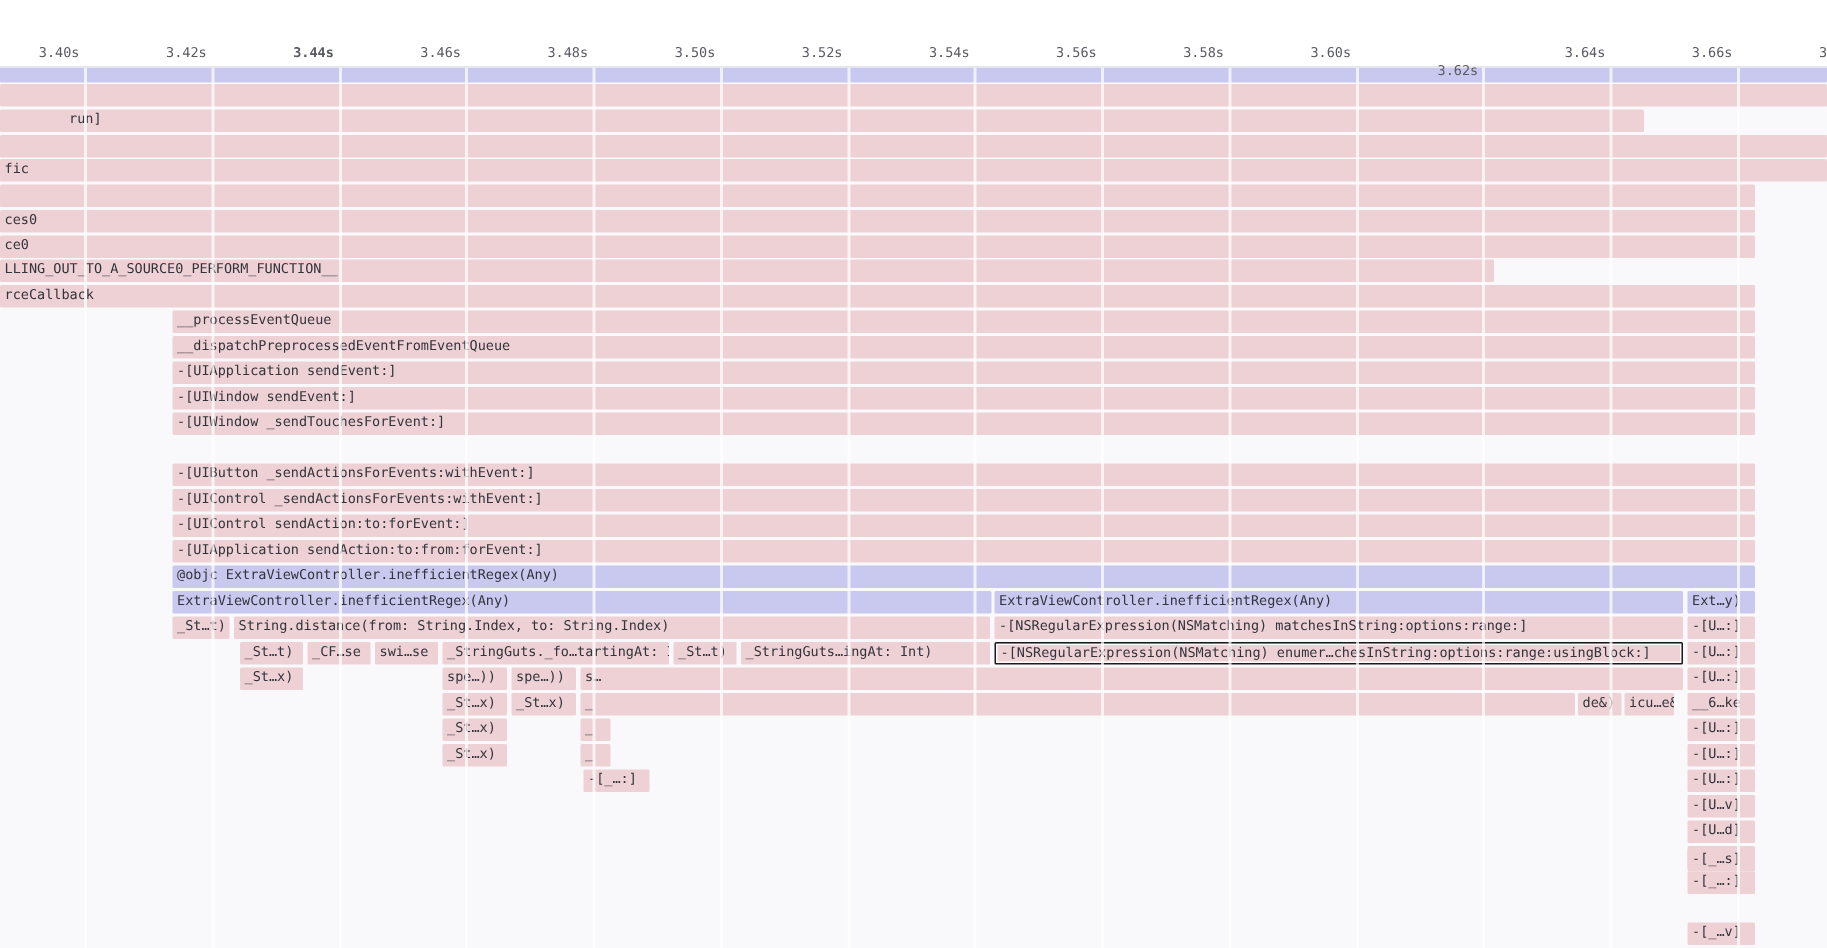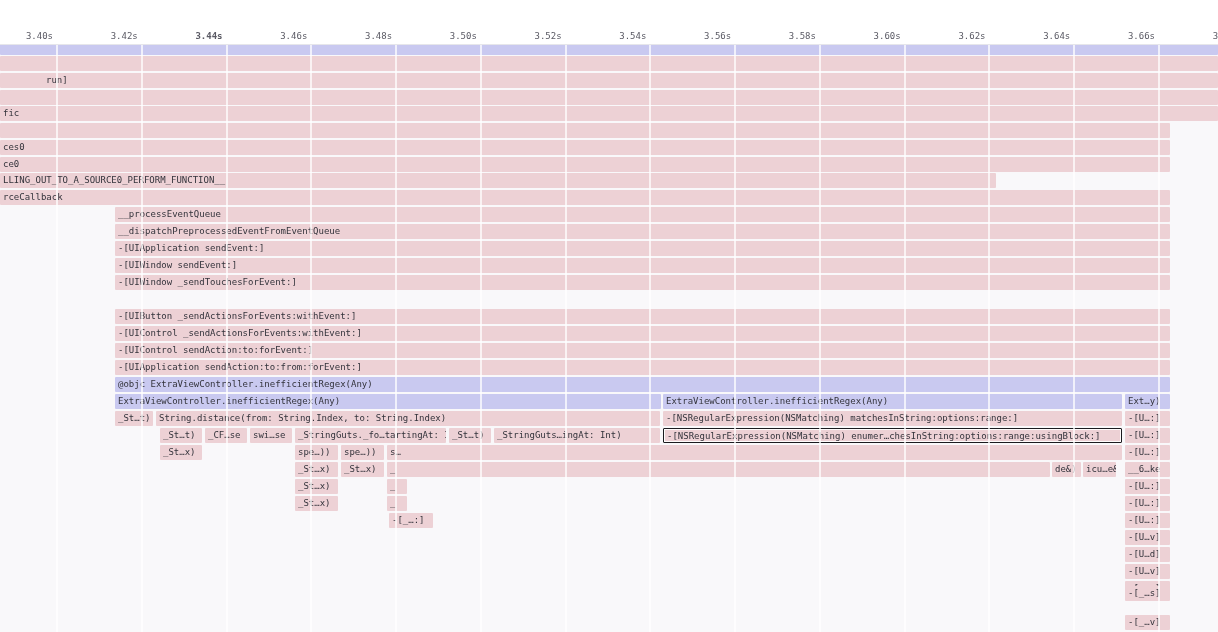--- a/index.html
+++ b/index.html
@@ -61,30 +61,30 @@
     <span class="tick" style="left: 43.77px;">3.42s</span>
     <span class="tick" style="left: 128.54px; font-weight: bold;">3.44s</span>
     <span class="tick" style="left: 213.31px;">3.46s</span>
     <span class="tick" style="left: 298.08px;">3.48s</span>
     <span class="tick" style="left: 382.85px;">3.50s</span>
     <span class="tick" style="left: 467.62px;">3.52s</span>
     <span class="tick" style="left: 552.39px;">3.54s</span>
     <span class="tick" style="left: 637.16px;">3.56s</span>
     <span class="tick" style="left: 721.93px;">3.58s</span>
     <span class="tick" style="left: 806.7px;">3.60s</span>
-    <span class="tick" style="left: 891.47px;">3.62s</span>
+    <span class="tick" style="left: 891.47px; margin-top: 12px;">3.62s</span>
     <span class="tick" style="left: 976.24px;">3.64s</span>
     <span class="tick" style="left: 1061.01px;">3.66s</span>
     <span class="tick" style="left: 1145.78px;">3.68s</span>
   </div>
 <div id="chart">
 
 <div class="box purple" style="left: 0px; top: -1px; width: 1218px; height: 11px; line-height: 11px;"></div>
     <div class="box pink" style="left: 0px; top: 11px; width: 1218px; height: 15px; line-height: 15px;"></div>
-    <div class="box pink" style="left: 0px; top: 28px; width: 1218px; height: 15px; line-height: 15px; padding-left: 46px;"><span>run]</span></div>
+    <div class="box pink" style="left: 0px; top: 28px; width: 1096px; height: 15px; line-height: 15px; padding-left: 46px;"><span>run]</span></div>
     <div class="box pink" style="left: 0px; top: 45px; width: 1218px; height: 15px; line-height: 15px;"></div>
     <div class="box pink" style="left: 0px; top: 61px; width: 1218px; height: 15px; line-height: 15px;"><span>fic</span></div>
     <div class="box pink" style="left: 0px; top: 78px; width: 1170px; height: 15px; line-height: 15px;"></div>
     <div class="box pink" style="left: 0px; top: 95px; width: 1170px; height: 15px; line-height: 15px;"><span>ces0</span></div>
     <div class="box pink" style="left: 0px; top: 112px; width: 1170px; height: 15px; line-height: 15px;"><span>ce0</span></div>
     <div class="box pink" style="left: 0px; top: 128px; width: 996px; height: 15px; line-height: 15px;"><span>LLING_OUT_TO_A_SOURCE0_PERFORM_FUNCTION__</span></div>
     <div class="box pink" style="left: 0px; top: 145px; width: 1170px; height: 15px; line-height: 15px;"><span>rceCallback</span></div>
     <div class="box pink" style="left: 115px; top: 162px; width: 1055px; height: 15px; line-height: 15px;"><span>__processEventQueue</span></div>
     <div class="box pink" style="left: 115px; top: 179px; width: 1055px; height: 15px; line-height: 15px;"><span>__dispatchPreprocessedEventFromEventQueue</span></div>
     <div class="box pink" style="left: 115px; top: 196px; width: 1055px; height: 15px; line-height: 15px;"><span>-[UIApplication sendEvent:]</span></div>
@@ -126,21 +126,21 @@
     <div class="box pink" style="left: 1125px; top: 434px; width: 45px; height: 15px; line-height: 15px;"><span>-[U…:]</span></div>
     <div class="box pink" style="left: 295px; top: 451px; width: 43px; height: 15px; line-height: 15px;"><span>_St…x)</span></div>
     <div class="box pink" style="left: 387px; top: 451px; width: 20px; height: 15px; line-height: 15px;"><span>_</span></div>
     <div class="box pink" style="left: 1125px; top: 451px; width: 45px; height: 15px; line-height: 15px;"><span>-[U…:]</span></div>
     <div class="box pink" style="left: 389px; top: 468px; width: 44px; height: 15px; line-height: 15px;"><span>-[_…:]</span></div>
     <div class="box pink" style="left: 1125px; top: 468px; width: 45px; height: 15px; line-height: 15px;"><span>-[U…:]</span></div>
     <div class="box pink" style="left: 1125px; top: 485px; width: 45px; height: 15px; line-height: 15px;"><span>-[U…v]</span></div>
     <div class="box pink" style="left: 1125px; top: 502px; width: 45px; height: 15px; line-height: 15px;"><span>-[U…d]</span></div>
     <div class="box pink" style="left: 1125px; top: 519px; width: 45px; height: 15px; line-height: 15px;"><span>-[U…v]</span></div>
     <div class="box pink" style="left: 1125px; top: 536px; width: 45px; height: 15px; line-height: 15px;"><span>-[_…:]</span></div>
-    <div class="box pink" style="left: 1125px; top: 541px; width: 45px; height: 15px; line-height: 15px;"><span>-[_…s]</span></div>
+    <div class="box pink" style="left: 1125px; top: 521px; width: 45px; height: 15px; line-height: 15px;"><span>-[_…s]</span></div>
     <div class="box pink" style="left: 1125px; top: 570px; width: 45px; height: 15px; line-height: 15px;"><span>-[_…v]</span></div>
     <div class="gl" style="left: 56px;"></div>
     <div class="gl" style="left: 140.77px;"></div>
     <div class="gl" style="left: 225.54px;"></div>
     <div class="gl" style="left: 310.31px;"></div>
     <div class="gl" style="left: 395.08px;"></div>
     <div class="gl" style="left: 479.85px;"></div>
     <div class="gl" style="left: 564.62px;"></div>
     <div class="gl" style="left: 649.39px;"></div>
     <div class="gl" style="left: 734.16px;"></div>

